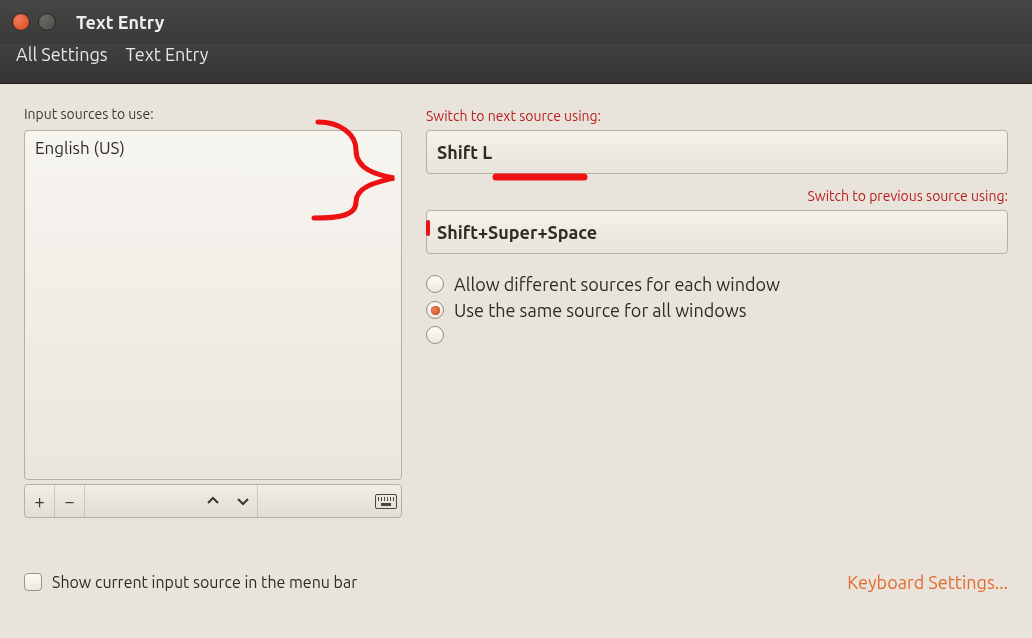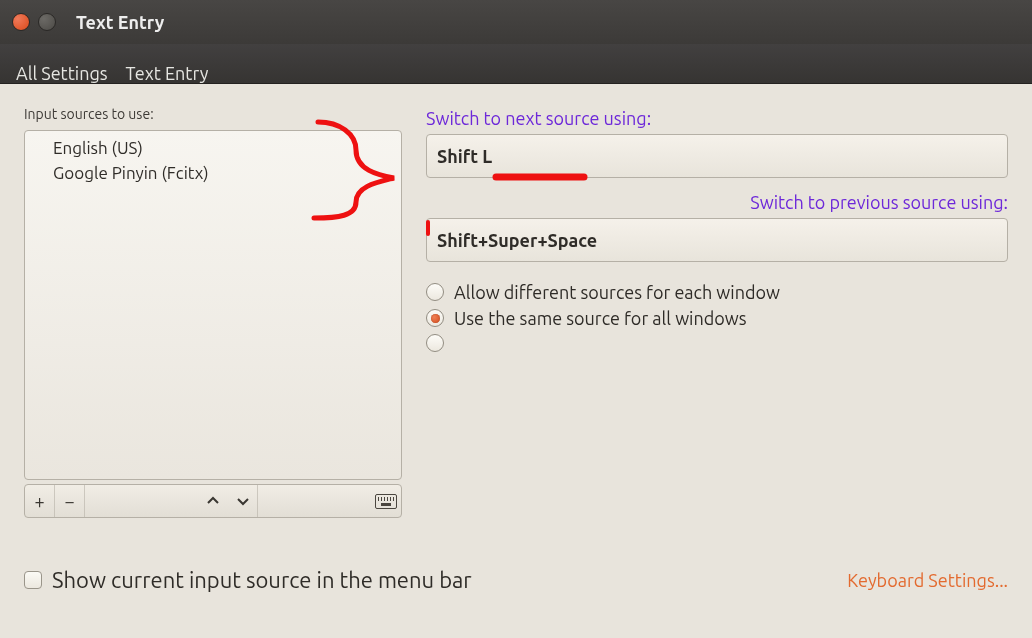--- a/index.html
+++ b/index.html
@@ -29,21 +29,21 @@
     .titlebar .title {
       color: #eee;
       font-size: 18px;
       font-weight: bold;
       margin-left: 12px;
     }
     .breadcrumbbar {
       background: linear-gradient(to bottom, #424040, #363432);
       height: 40px;
       display: flex;
-      align-items: flex-end;
+      align-items: flex-start;
       padding: 0 16px;
       gap: 18px;
       border-bottom: 1px solid #242220;
     }
     .breadcrumbbar .crumb {
       color: #e6e6e2;
       font-size: 18px;
     }
     .content {
       display: flex;
@@ -58,25 +58,25 @@
     .section-label {
       color: #3d3a36;
       font-size: 14px;
       margin-bottom: 8px;
     }
     .listbox {
       border: 1px solid #b5b0a6;
       border-radius: 4px;
       background: linear-gradient(to bottom, #f7f5f0, #eae6de);
       height: 350px;
-      padding: 4px 24px;
+      padding: 4px 6px;
       font-size: 17px;
       color: #2f2c28;
       display: flex;
-      flex-direction: column;
+      flex-direction: row;
       gap: 0px;
     }
     .listbox .item {
       padding: 3px 4px;
     }
     .left-toolbar {
       margin-top: 4px;
       height: 34px;
       display: flex;
       align-items: stretch;
@@ -98,22 +98,22 @@
     .left-toolbar .tbtn:last-child { border-right: none; }
     .left-toolbar .spacer { flex: 1; }
     .left-toolbar .tbtn.nobdr { border-right: none; }
     .right-col {
       flex: 1;
       display: flex;
       flex-direction: column;
       gap: 6px;
     }
     .field-label {
-      color: #6d28d9;
-      font-size: 18px;
+      color: #b91c1c;
+      font-size: 14px;
       margin-top: 2px;
     }
     .hotkey-input {
       border: 1px solid #b5b0a6;
       border-radius: 4px;
       background: linear-gradient(to bottom, #f5f1ea, #e8e4db);
       height: 44px;
       padding: 4px 10px;
       font-size: 18px;
       font-weight: bold;
@@ -160,21 +160,21 @@
       left: 24px;
       right: 24px;
       display: flex;
       align-items: center;
       justify-content: space-between;
     }
     .check-row {
       display: flex;
       align-items: center;
       gap: 10px;
-      font-size: 22px;
+      font-size: 16px;
       color: #2f2c28;
       cursor: pointer;
     }
     .checkbox {
       width: 18px;
       height: 18px;
       border-radius: 4px;
       border: 1px solid #9a958a;
       background: linear-gradient(to bottom,#fbfaf5,#ece8df);
     }
@@ -218,21 +218,20 @@
 <div class="breadcrumbbar">
   <span class="crumb">All Settings</span>
   <span class="crumb">Text Entry</span>
 </div>
 
 <div class="content">
   <div class="left-col">
     <div class="section-label">Input sources to use:</div>
     <div class="listbox">
       <div class="item">English (US)</div>
-      <div class="item">Google Pinyin (Fcitx)</div>
     </div>
     <div class="left-toolbar">
       <div class="tbtn">+</div>
       <div class="tbtn">−</div>
       <div class="spacer"></div>
       <div class="tbtn nobdr">
         <svg width="14" height="14" viewBox="0 0 14 14">
             <path d="M2 9 L7 4 L12 9" fill="none" stroke="#3a3732" stroke-width="2"></path>
           </svg>
       </div>

